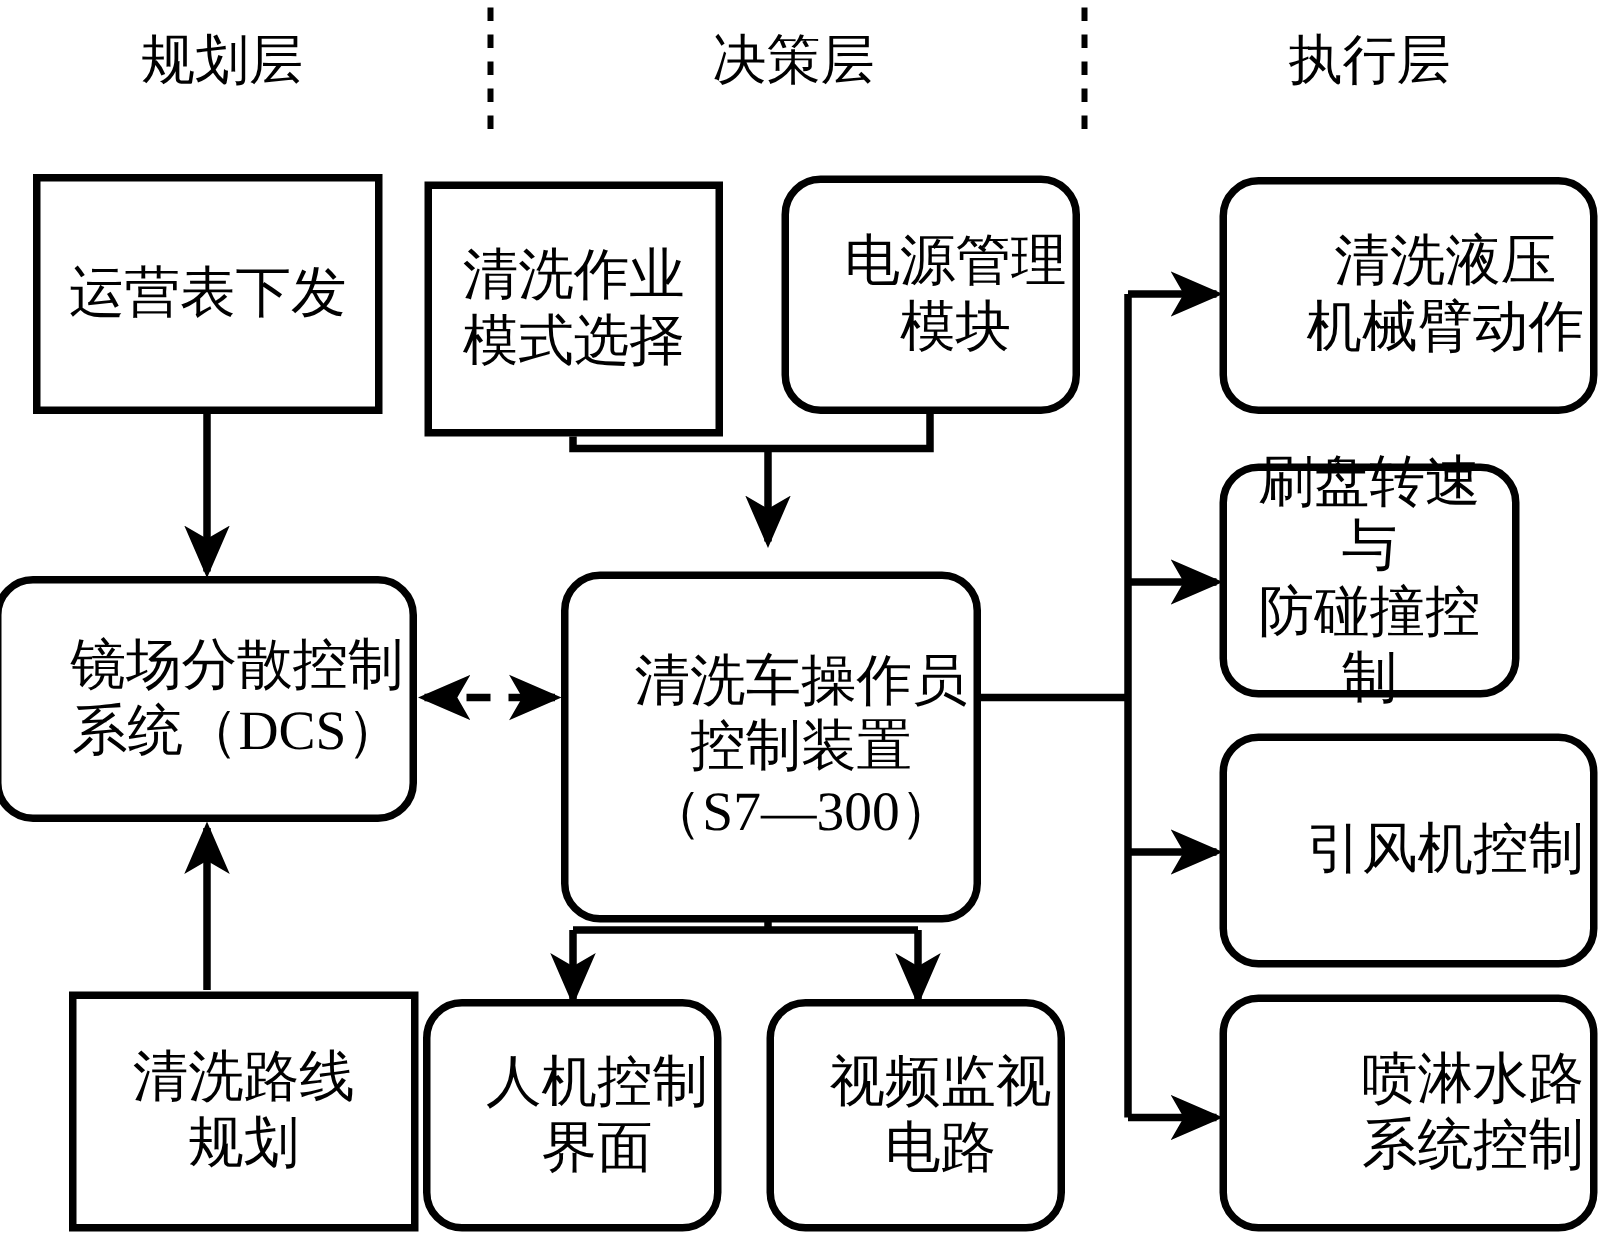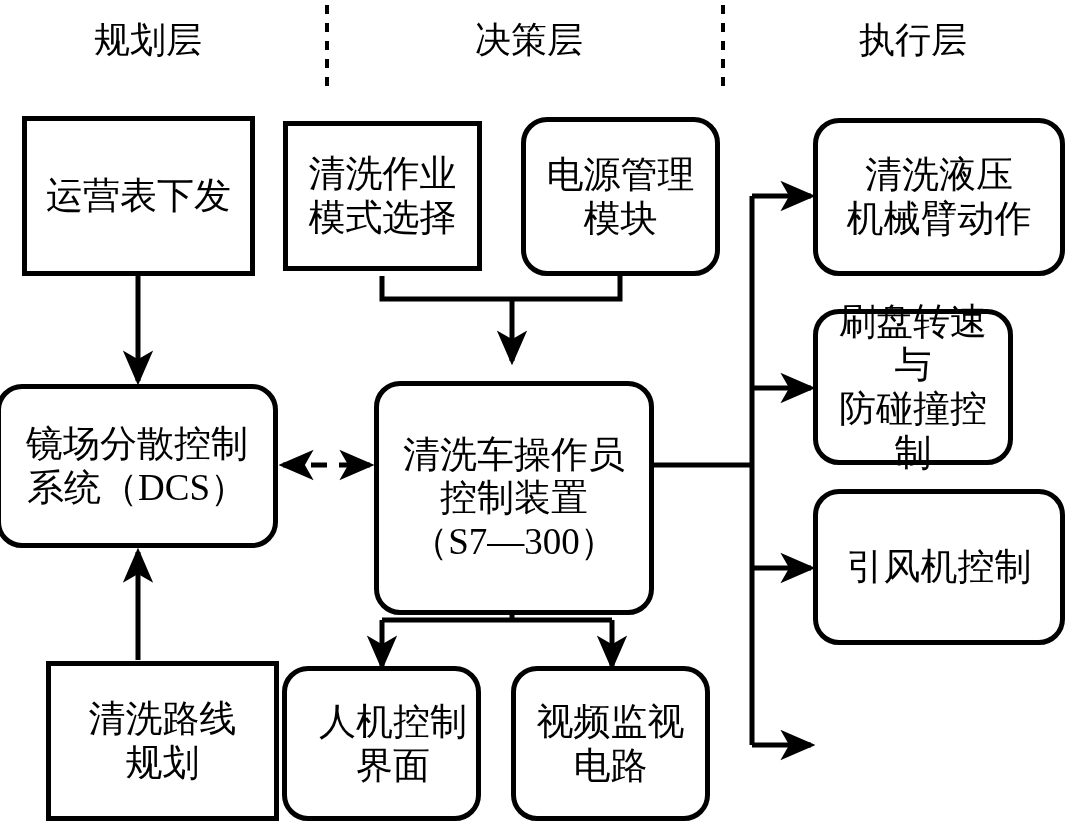--- a/index.html
+++ b/index.html
@@ -38,21 +38,21 @@
     background: #ffffff;
     display: flex;
     align-items: center;
     justify-content: center;
     text-align: center;
     color: #000;
     font-size: 37px;
     line-height: 1.18;
     font-family: "Liberation Serif", "DejaVu Serif", serif;
   }
-  .node.rounded { border-radius: 26px; }
+  .node.rounded { border-radius: 26px; justify-content: flex-end; }
   .node.sharp { border-radius: 0; }
   .node .label { display: block; padding: 0 4px; }
 </style>
 </head>
 <body>
 
 <div id="stage">
 
   <div class="layer-title" style="left:40px;  top:22px; width:216px;">规划层</div>
   <div class="layer-title" style="left:421px; top:22px; width:216px;">决策层</div>
@@ -97,21 +97,21 @@
   </div>
 
   <div class="node rounded" style="left:-4px; top:384px; width:282px; height:164px;">
     <span class="label">镜场分散控制<br>系统（DCS）</span>
   </div>
 
   <div class="node sharp" style="left:22px; top:661px; width:233px; height:160px;margin-left:24px;">
     <span class="label">清洗路线<br>规划</span>
   </div>
 
-  <div class="node sharp" style="left:283px; top:121px; width:199px; height:150px;">
+  <div class="node sharp" style="left:283px; top:121px; width:199px; height:170px;">
     <span class="label">清洗作业<br>模式选择</span>
   </div>
 
   <div class="node rounded" style="left:521px; top:117px; width:199px; height:159px;">
     <span class="label">电源管理<br>模块</span>
   </div>
 
   <div class="node rounded" style="left:374px; top:381px; width:280px; height:234px;">
     <span class="label">清洗车操作员<br>控制装置<br>（S7—300）</span>
   </div>
@@ -129,14 +129,17 @@
   </div>
 
   <div class="node rounded" style="left:813px; top:309px; width:200px; height:156px;">
     <span class="label">刷盘转速与<br>防碰撞控制</span>
   </div>
 
   <div class="node rounded" style="left:813px; top:489px; width:252px; height:156px;">
     <span class="label">引风机控制</span>
   </div>
 
+  <div class="node rounded" style="left:813px; top:663px; width:252px; height:158px;">
+    <span class="label">喷淋水路<br>系统控制</span>
+  </div>
 
 </div>
 
 </body></html>

